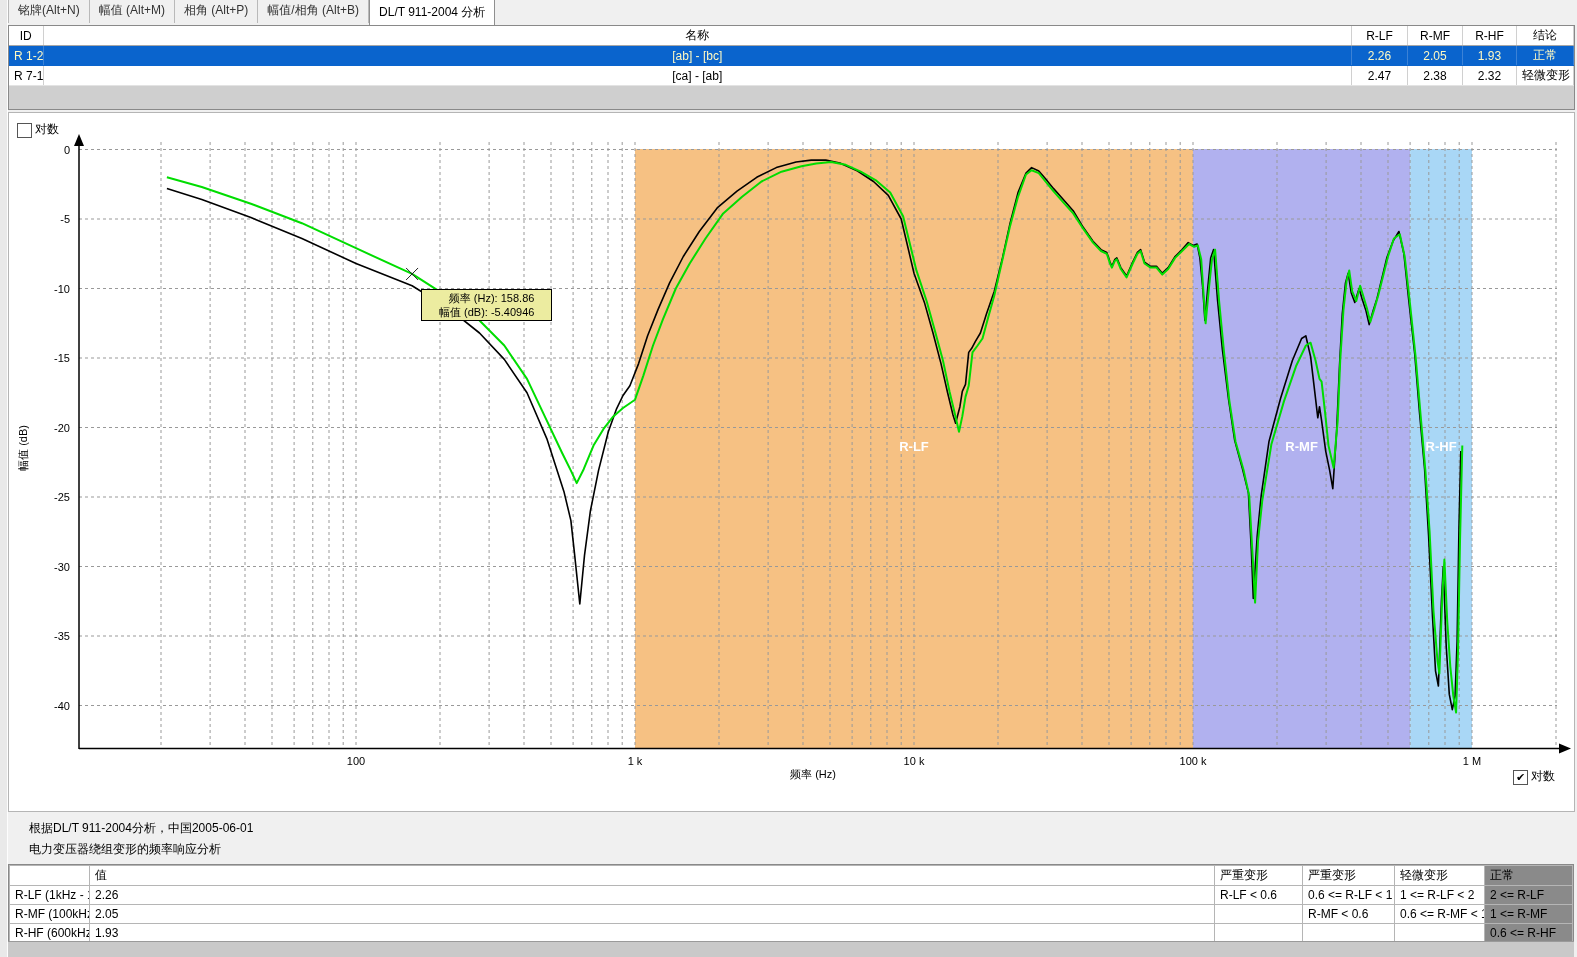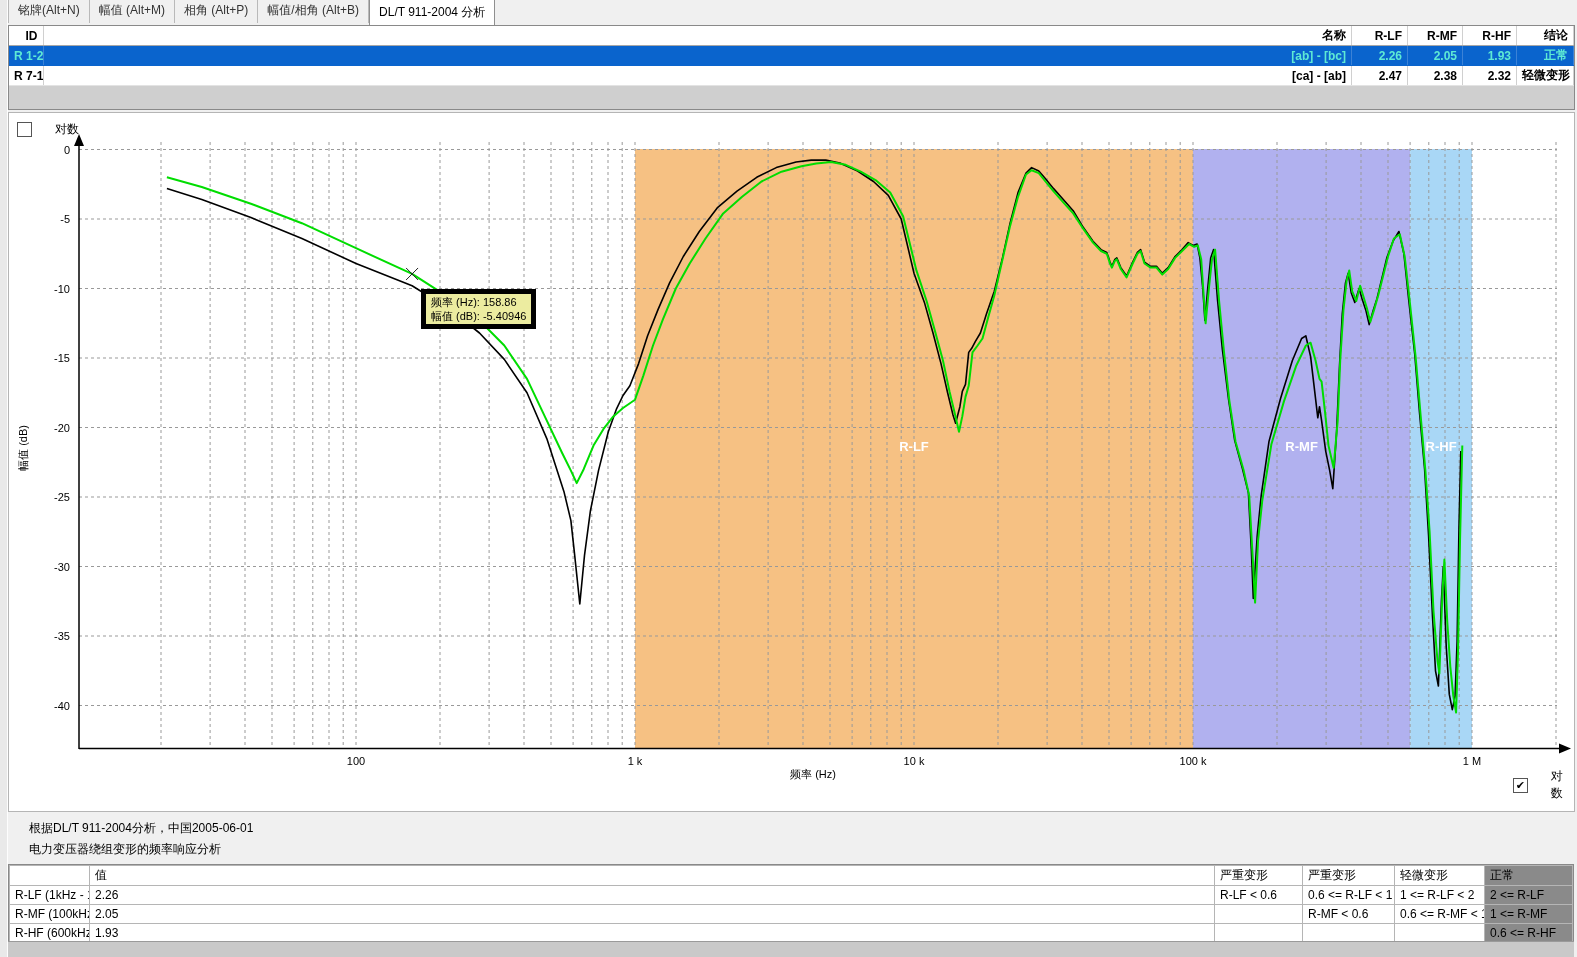--- a/index.html
+++ b/index.html
@@ -8,33 +8,33 @@
   #left-edge{position:absolute;left:0;top:0;width:7px;height:957px;background:#e9e9e9;border-right:1px solid #fdfdfd;}
   
   #tabbar{position:absolute;left:8px;top:0;right:0;height:22px;display:flex;align-items:center;}
   .tab{padding:3px 9px 4px 9px;color:#333;border-right:1px solid #b9b9b9;cursor:default;white-space:nowrap;}
   .tab:first-child{border-left:1px solid #b9b9b9;}
   .tab.active{background:#fff;border:1px solid #8f8f8f;border-bottom:none;color:#000;position:relative;top:1px;padding-top:4px;}
   
   #grid1{position:absolute;left:8px;top:25px;width:1567px;height:85px;background:#cfcfcf;border:1px solid #898989;box-sizing:border-box;}
   #grid1 table{border-collapse:collapse;table-layout:fixed;width:1565px;background:#fff;}
   #grid1 th,#grid1 td{border-right:1px solid #d0d0d0;border-bottom:1px solid #e3e3e3;padding:1px 5px;height:16px;
-       text-align:right;font-weight:bold;overflow:hidden;white-space:nowrap;margin-top:21px;}
+       text-align:center;font-weight:normal;overflow:hidden;white-space:nowrap;margin-top:21px;}
   #grid1 th{border-bottom:1px solid #a7a7a7;background:#fff;}
-  #grid1 tr.selected td{background:#0a64cd;color:#5eead4;border-right:1px solid #3c82d6;border-bottom:1px solid #0a64cd;}
+  #grid1 tr.selected td{background:#0a64cd;color:#fef9c3;border-right:1px solid #3c82d6;border-bottom:1px solid #0a64cd;}
   
   #chartpanel{position:absolute;left:8px;top:112px;width:1567px;height:700px;background:#fff;border:1px solid #b5b5b5;box-sizing:border-box;}
   #chart-svg{position:absolute;left:0;top:0;}
-  .cb{position:absolute;display:flex;align-items:center;gap:23px;font-size:12px;background:transparent;}
+  .cb{position:absolute;display:flex;align-items:flex-end;gap:3px;font-size:12px;background:transparent;}
   #cb-top{left:8px;top:8px;}
   #cb-bottom{left:1504px;top:655px;}
   .cb .box{width:13px;height:13px;background:#fff;border:1px solid #555;display:inline-flex;
        align-items:center;justify-content:center;font-size:11px;line-height:11px;}
-  #tooltip{position:absolute;left:412px;top:176px;background:#ececa0;border:5px solid #000000;
-       padding:1px 5px;font-size:11px;line-height:14px;white-space:nowrap;z-index:5;}
+  #tooltip{position:absolute;left:412px;top:176px;background:#ececa0;border:1px solid #000000;
+       padding:1px 17px;font-size:11px;line-height:14px;white-space:nowrap;z-index:5;text-align:right;}
   
   #analysis{position:absolute;left:16px;top:818px;line-height:21px;margin-left:13px;}
   
   #grid2{position:absolute;left:8px;top:864px;width:1566px;background:#fff;border:1px solid #898989;box-sizing:border-box;}
   #grid2 table{border-collapse:collapse;table-layout:fixed;width:100%;}
   #grid2 th,#grid2 td{border:1px solid #b5b5b5;padding:1px 5px;height:16px;text-align:left;
        font-weight:normal;overflow:hidden;white-space:nowrap;}
   #grid2 .hl{background:#8a8a8a;}
   #bottom-strip{position:absolute;left:8px;top:941px;width:1566px;height:16px;background:#c9c9c9;border-top:1px solid #9a9a9a;}
 </style>

